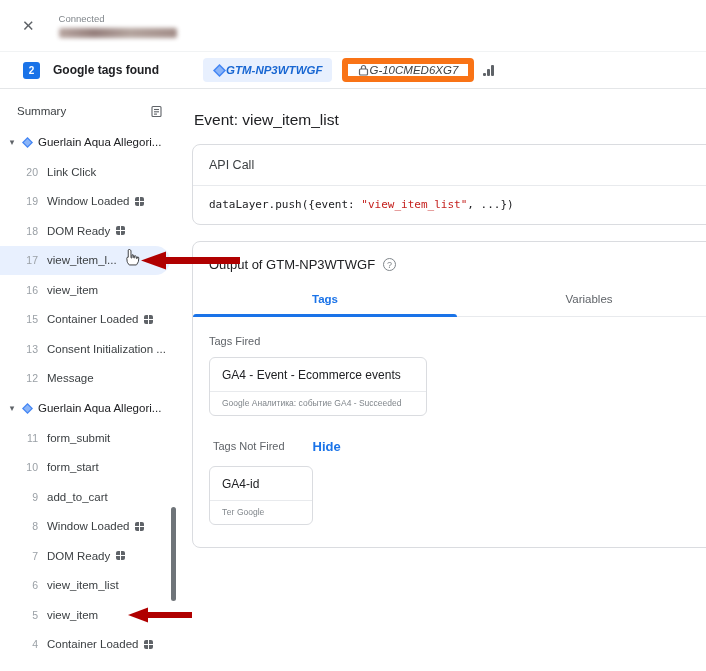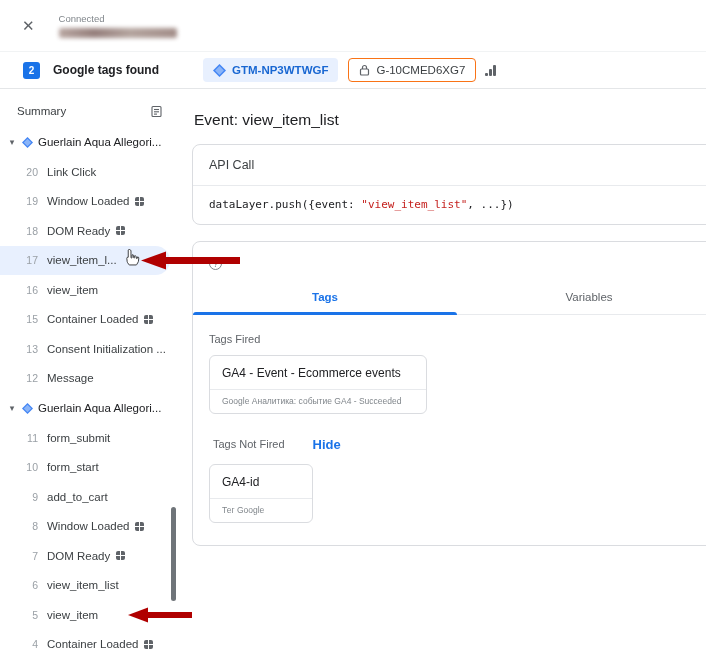--- a/index.html
+++ b/index.html
@@ -13,23 +13,23 @@
   .conn-label { font-size:9.5px; color:#80868b; }
   .blur-url { width:118px; height:10px; border-radius:2px;
     background:linear-gradient(90deg,#b9a7a2,#96807d 30%,#b4a49e 60%,#a38e89);
     filter:blur(2.2px); }
 
   
   .toolbar { height:37px; display:flex; align-items:center; padding:0 16px; border-bottom:1px solid #e4e6e8; }
   .count-badge { width:17px; height:17px; border-radius:3px; background:#1a73e8; color:#fff; font-size:10px;
     font-weight:bold; display:flex; align-items:center; justify-content:center; margin-left:7px; }
   .tags-found { font-size:12px; font-weight:bold; margin-left:13px; color:#202124; }
-  .chip { display:flex; align-items:center; gap:6px; height:24px; padding:0 10px; border-radius:4px; font-size:11.5px; white-space:nowrap; }
+  .chip { display:flex; align-items:center; gap:0; height:24px; padding:0 10px; border-radius:4px; font-size:11.5px; white-space:nowrap;font-style:italic; }
   .chip-gtm { background:#e8f0fe; color:#1967d2; font-weight:bold; margin-left:44px; cursor:pointer; }
-  .chip-ga { border:1px solid #f97316; color:#3c4043; margin-left:10px; cursor:pointer; }
+  .chip-ga { border:6px solid #f97316; color:#3c4043; margin-left:10px; cursor:pointer; }
   .signal { display:flex; align-items:flex-end; gap:1.5px; height:12px; margin-left:9px; }
   .signal i { display:block; width:2.5px; background:#5f6368; border-radius:1px; }
 
   
   .body { display:flex; height:581px; }
   .sidebar { width:178px; flex:none; position:relative; padding-top:6px; overflow:hidden; }
   .main { flex:1; padding:16px 0 0 14px; }
 
   
   .sb-summary { height:32px; display:flex; align-items:center; padding:0 15px 0 17px; font-size:11.5px; color:#3c4043; }
@@ -219,20 +219,21 @@
 
       <div class="card">
         <div class="card-header">API Call</div>
         <div class="code-row">
           <span>dataLayer.push({event: </span><span class="code-string">"view_item_list"</span><span>, ...})</span>
         </div>
       </div>
 
       <div class="card output-card">
         <div class="output-header">
+          <span>Output of GTM-NP3WTWGF</span>
           <span class="help-circle">?</span>
         </div>
         <div class="tabs">
           <div class="tab active">Tags</div>
           <div class="tab">Variables</div>
         </div>
 
         <div class="section-label">Tags Fired</div>
         <div class="tag-card">
           <div class="tag-card-title">GA4 - Event - Ecommerce events</div>

